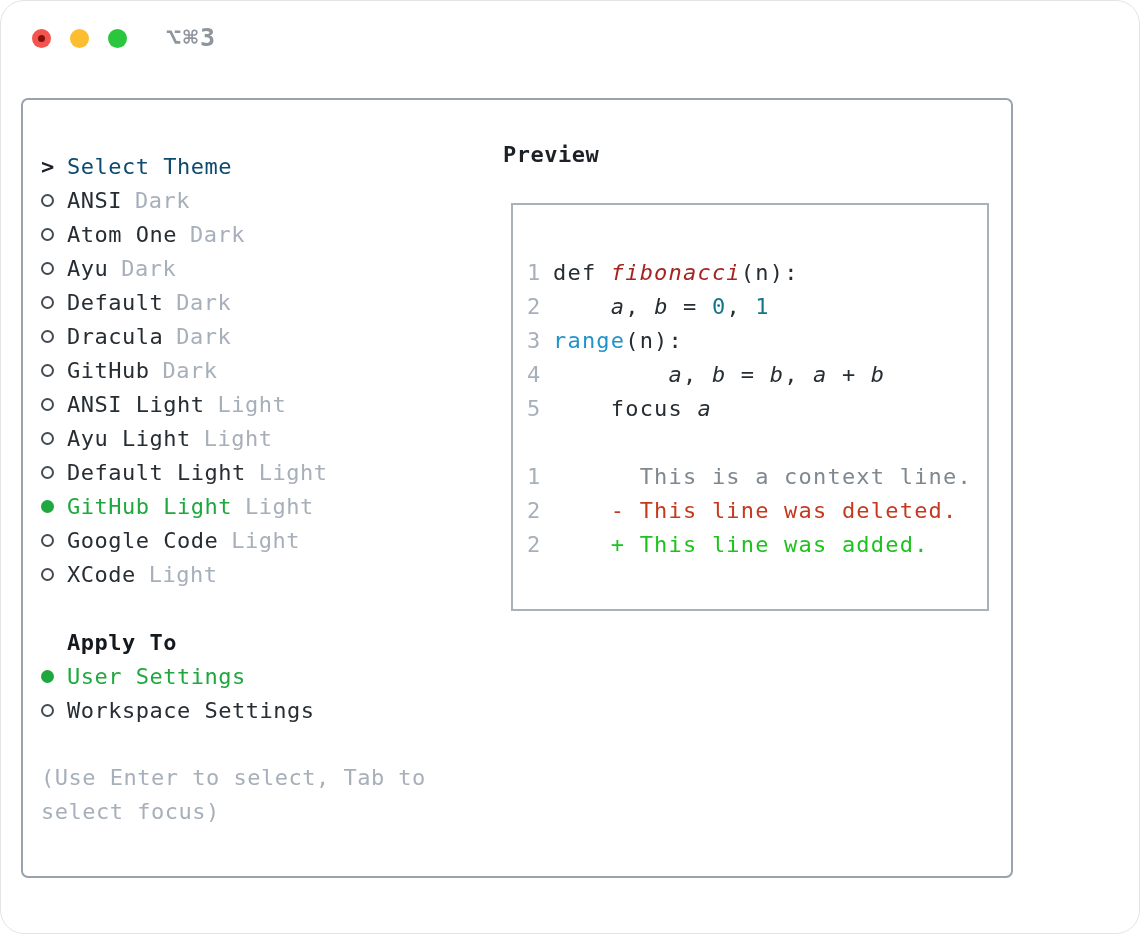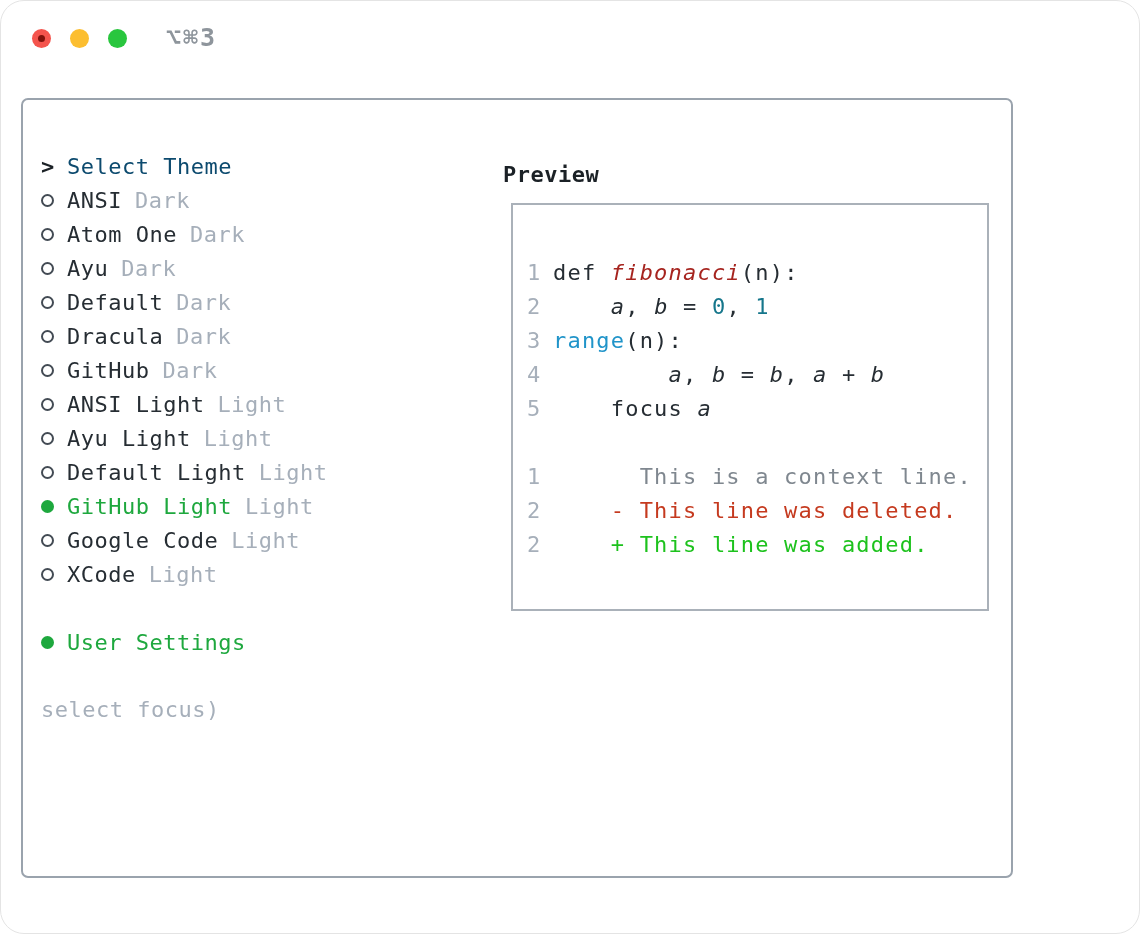--- a/index.html
+++ b/index.html
@@ -37,21 +37,21 @@
   .hlabel{font-weight:normal; color:#0c4a6e;text-align:right;}
   .radio{display:inline-block; width:9px; height:9px; border:2px solid #434b54; border-radius:50%;}
   .sel .radio{background:var(--accent-green); border-color:var(--accent-green);}
   .tname{color:var(--text);}
   .sel .tname{color:var(--accent-green);}
   .tvariant{color:var(--muted); margin-left:13px;}
   .apply-label{font-weight:bold; color:#14191e;}
   .help{margin-top:0; color:var(--muted);}
   .help div{height:34px; line-height:34px;}
   
-  .preview-title{position:absolute; left:480px; top:58px; height:34px; line-height:34px;
+  .preview-title{position:absolute; left:480px; top:38px; height:34px; line-height:34px;
     font-size:22px; font-weight:bold; letter-spacing:0.5px; color:#1b2126;}
   .preview-box{position:absolute; left:488px; top:103px; width:478px; height:408px;
     border:2px solid var(--preview-border); box-sizing:border-box; background:#fff;
     padding:50px 0 0 14px; overflow:hidden;}
   .pline{display:flex; align-items:center; height:34px; white-space:pre;
     font-size:22px; letter-spacing:1.2px;}
   .pspacer{height:34px;}
   .ln{display:inline-block; width:18px; margin-right:8px; color:var(--ln); flex:none;}
   .seg-plain{color:var(--text);}
   .seg-var{color:var(--text); font-style:italic;}
@@ -92,28 +92,34 @@
           <div class="row theme-row"><span class="mark"><span class="radio"></span></span><span class="tname">ANSI Light</span><span class="tvariant">Light</span></div>
           <div class="row theme-row"><span class="mark"><span class="radio"></span></span><span class="tname">Ayu Light</span><span class="tvariant">Light</span></div>
           <div class="row theme-row"><span class="mark"><span class="radio"></span></span><span class="tname">Default Light</span><span class="tvariant">Light</span></div>
           <div class="row theme-row sel"><span class="mark"><span class="radio"></span></span><span class="tname">GitHub Light</span><span class="tvariant">Light</span></div>
           <div class="row theme-row"><span class="mark"><span class="radio"></span></span><span class="tname">Google Code</span><span class="tvariant">Light</span></div>
           <div class="row theme-row"><span class="mark"><span class="radio"></span></span><span class="tname">XCode</span><span class="tvariant">Light</span></div>
         </div>
 
       <div class="row"></div>
 
+      <div class="row">
+        <span class="mark"></span>
+        <span class="apply-label">Apply To</span>
+      </div>
 
       <div id="apply-rows">
           <div class="row theme-row sel"><span class="mark"><span class="radio"></span></span><span class="tname">User Settings</span></div>
+          <div class="row theme-row"><span class="mark"><span class="radio"></span></span><span class="tname">Workspace Settings</span></div>
         </div>
 
       <div class="row"></div>
 
       <div class="help">
+        <div>(Use Enter to select, Tab to</div>
         <div>select focus)</div>
       </div>
     </div>
 
     <div class="preview-title">Preview</div>
 
     <div class="preview-box">
       <div id="code-lines">
           <div class="pline"><span class="ln">1</span><span class="seg-plain">def </span><span class="seg-func">fibonacci</span><span class="seg-plain">(n):</span></div>
           <div class="pline"><span class="ln">2</span><span class="seg-plain">    </span><span class="seg-var">a</span><span class="seg-plain">, </span><span class="seg-var">b</span><span class="seg-plain"> = </span><span class="seg-num">0</span><span class="seg-plain">, </span><span class="seg-num">1</span></div>

